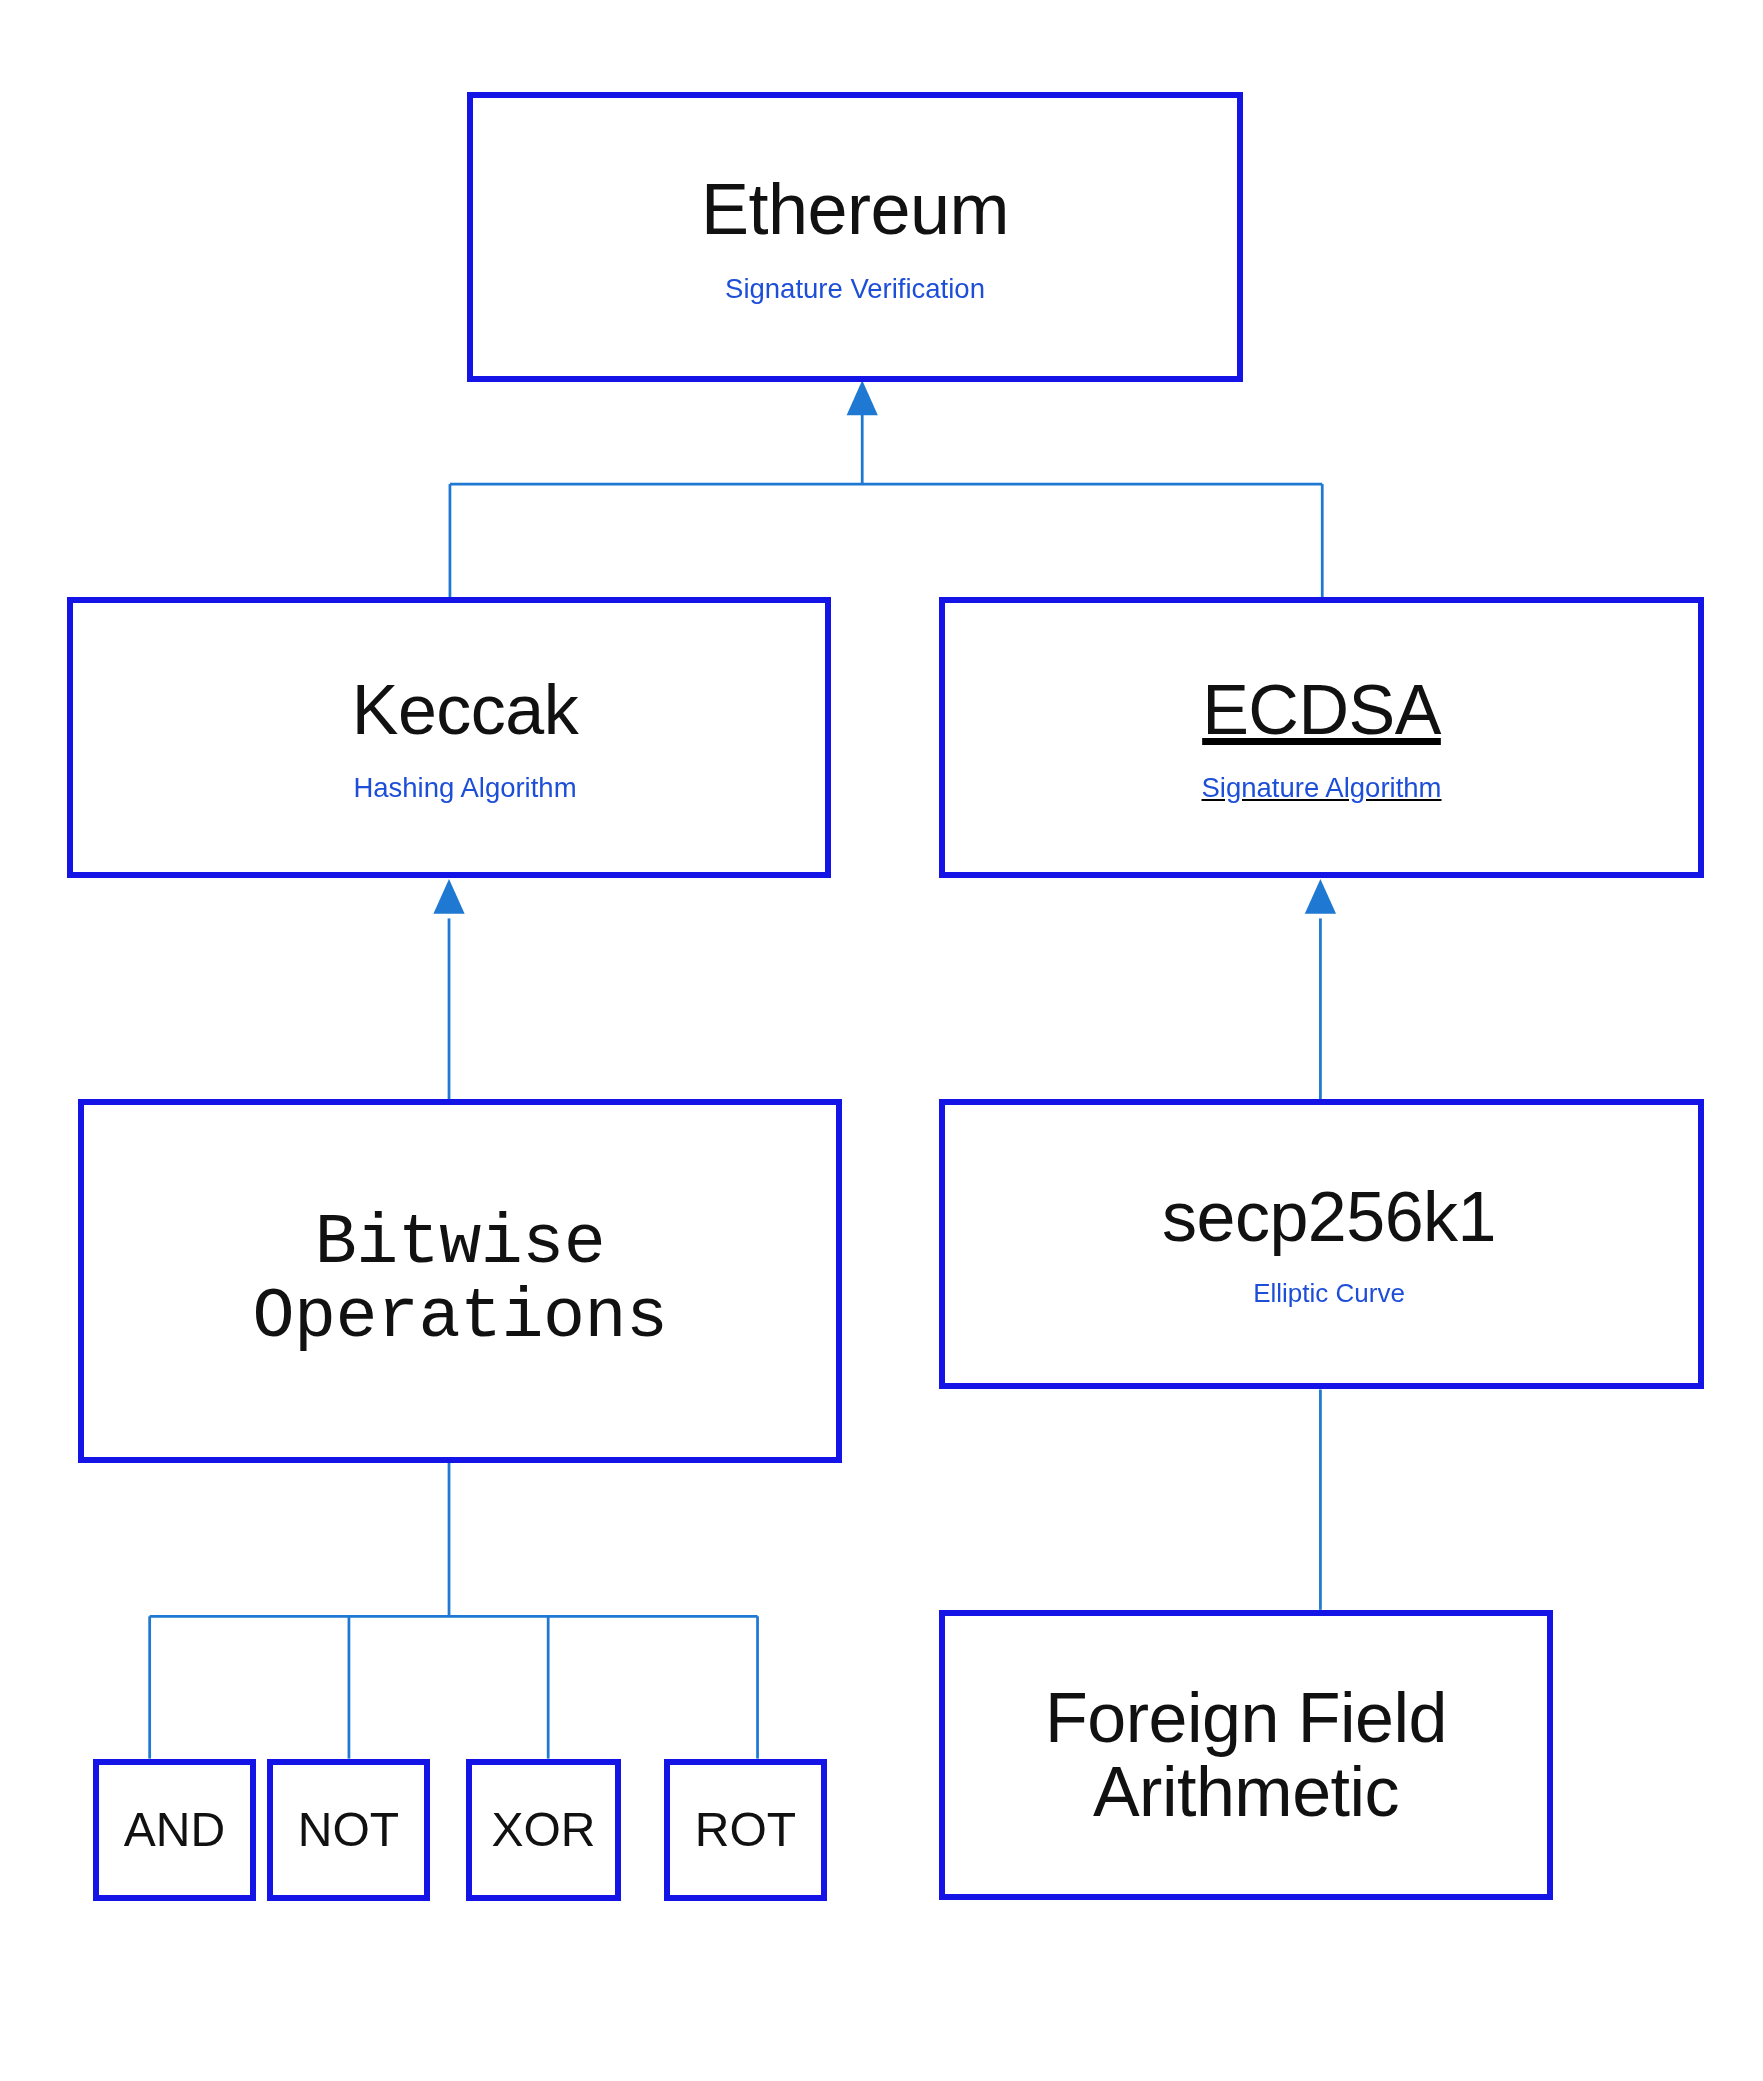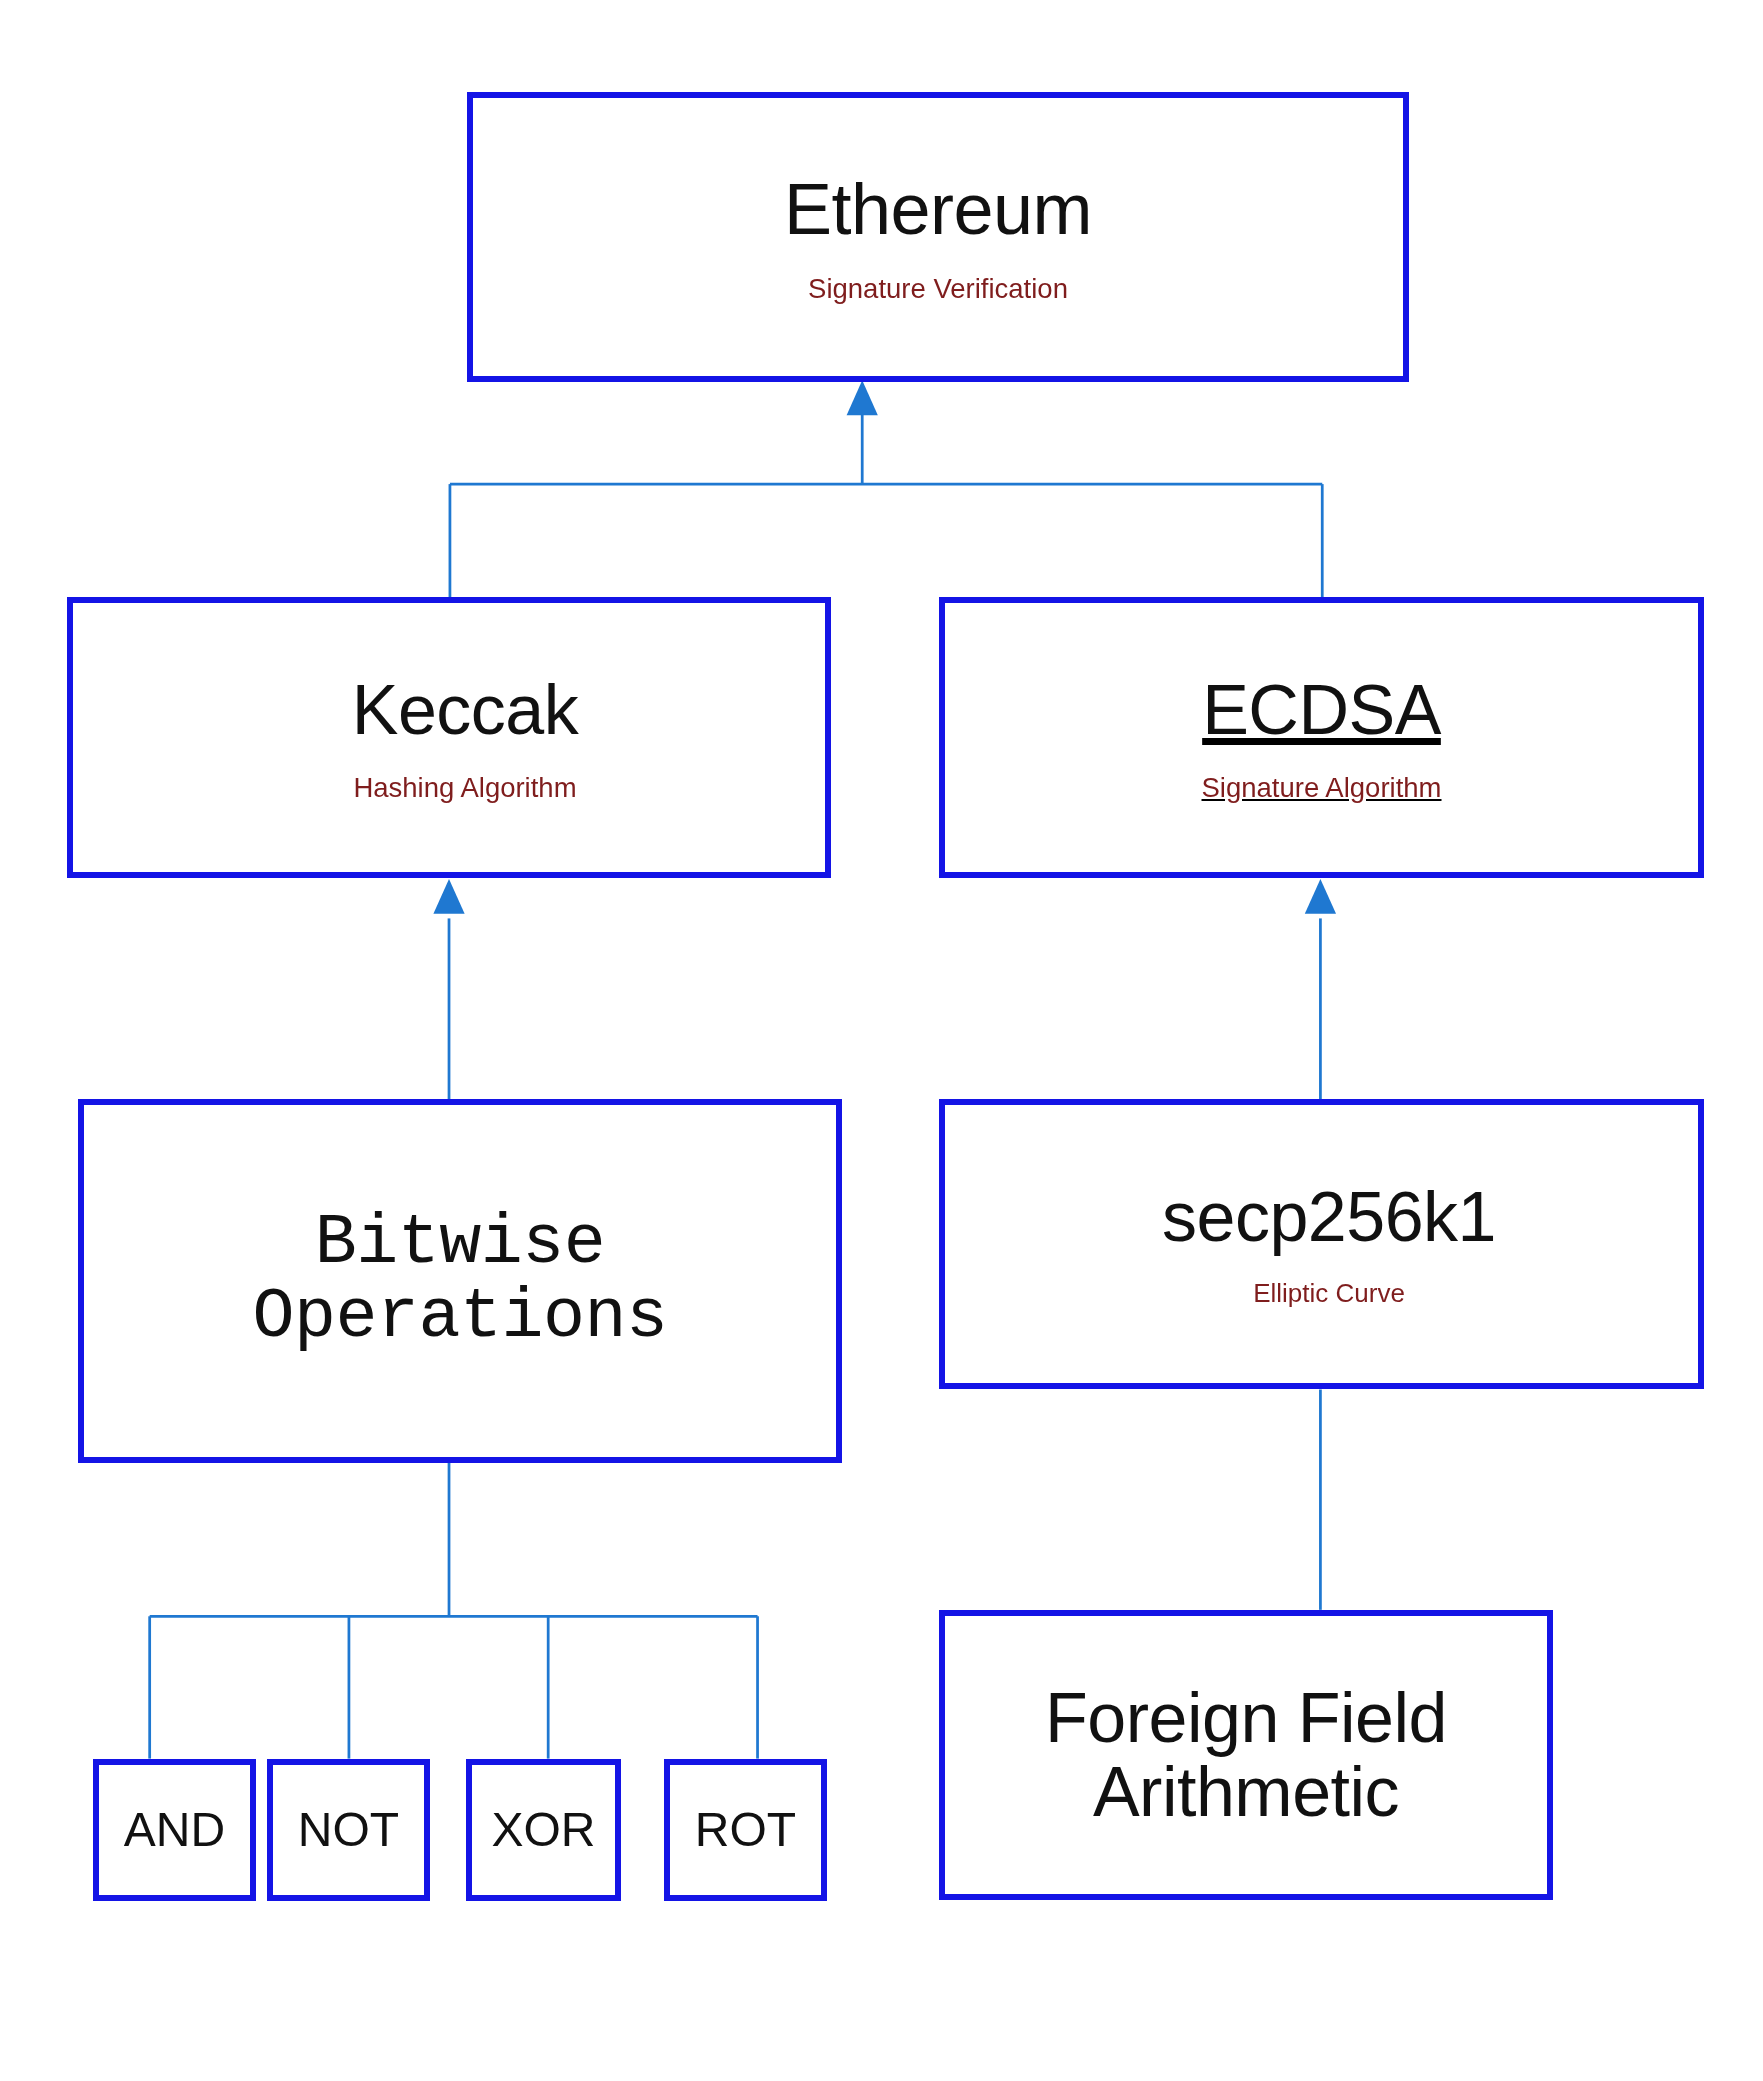--- a/index.html
+++ b/index.html
@@ -36,29 +36,29 @@
     text-align: center;
     line-height: 1.06;
   }
   .node .title {
     color: #111111;
     font-weight: 400;
     letter-spacing: -0.5px;
     white-space: pre-line;
   }
   .node .subtitle {
-    color: #7f1d1d;
+    color: #1d4ed8;
     font-weight: 400;
     margin-top: 26px;
   }
   .node.big   { border: 6.4px solid #1414e6; }
   .node.small { border: 6.4px solid #1414e6; }
 
   
-  #node-ethereum { left: 467px;  top: 92px;  width: 942px; height: 290px; }
+  #node-ethereum { left: 467px;  top: 92px;  width: 776px; height: 290px; }
   #node-ethereum .title    { font-size: 72px; }
   #node-ethereum .subtitle { font-size: 27.5px; }
 
   #node-keccak   { left: 67px;   top: 597px;  width: 764px; height: 281px; padding-left: 32px; }
   #node-keccak .title    { font-size: 70px; }
   #node-keccak .subtitle { font-size: 27.5px; }
 
   #node-ecdsa    { left: 939px; top: 597px;  width: 765px; height: 281px; text-decoration: underline; }
   #node-ecdsa .title    { font-size: 70px; }
   #node-ecdsa .subtitle { font-size: 27.5px; }

